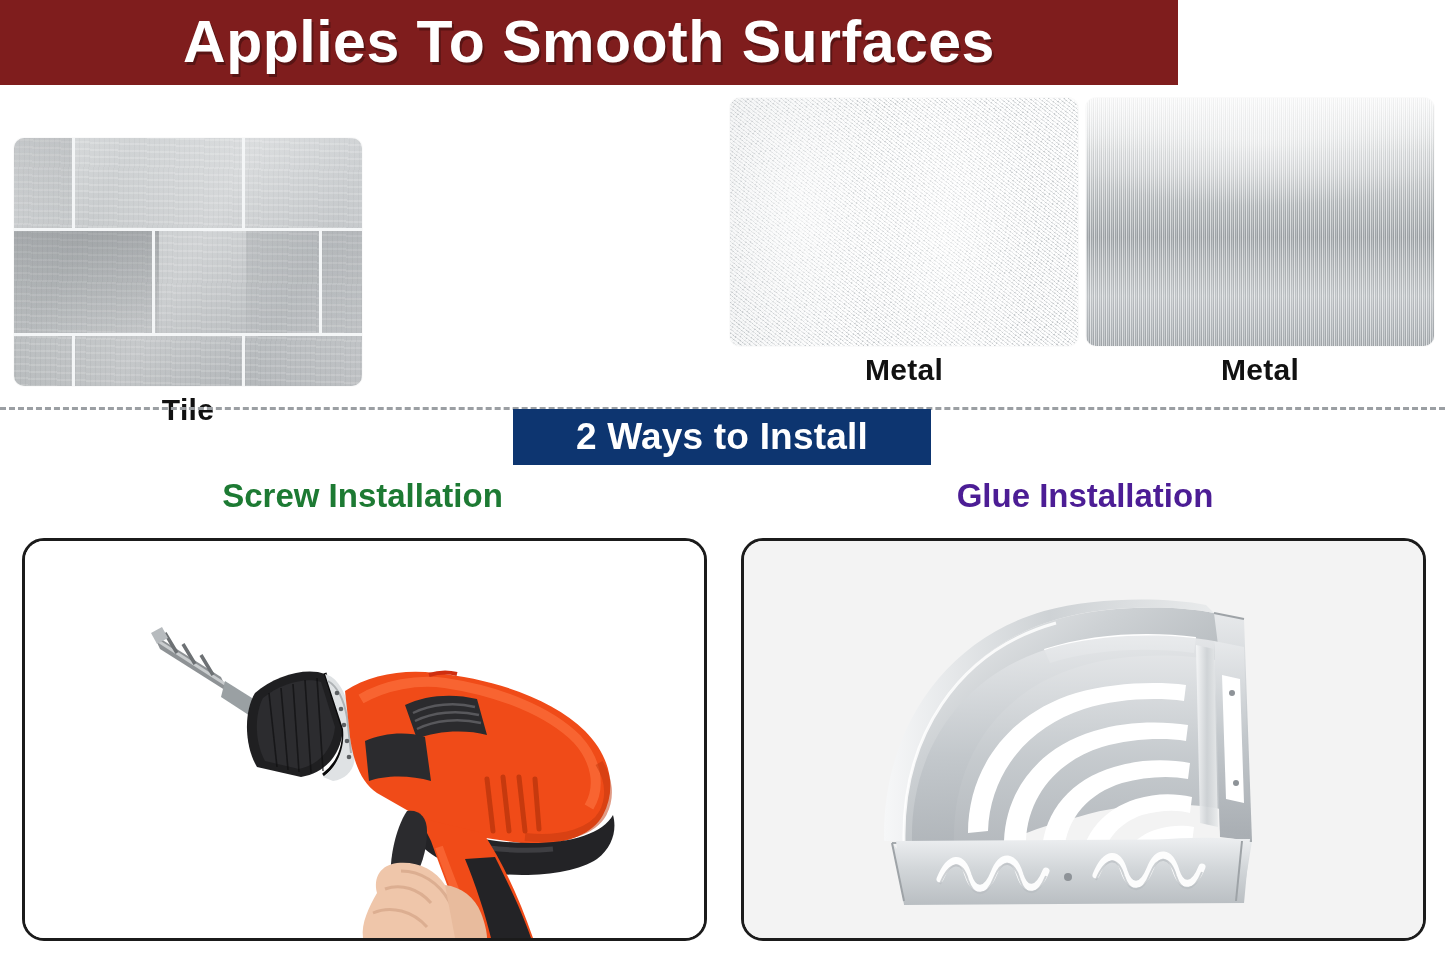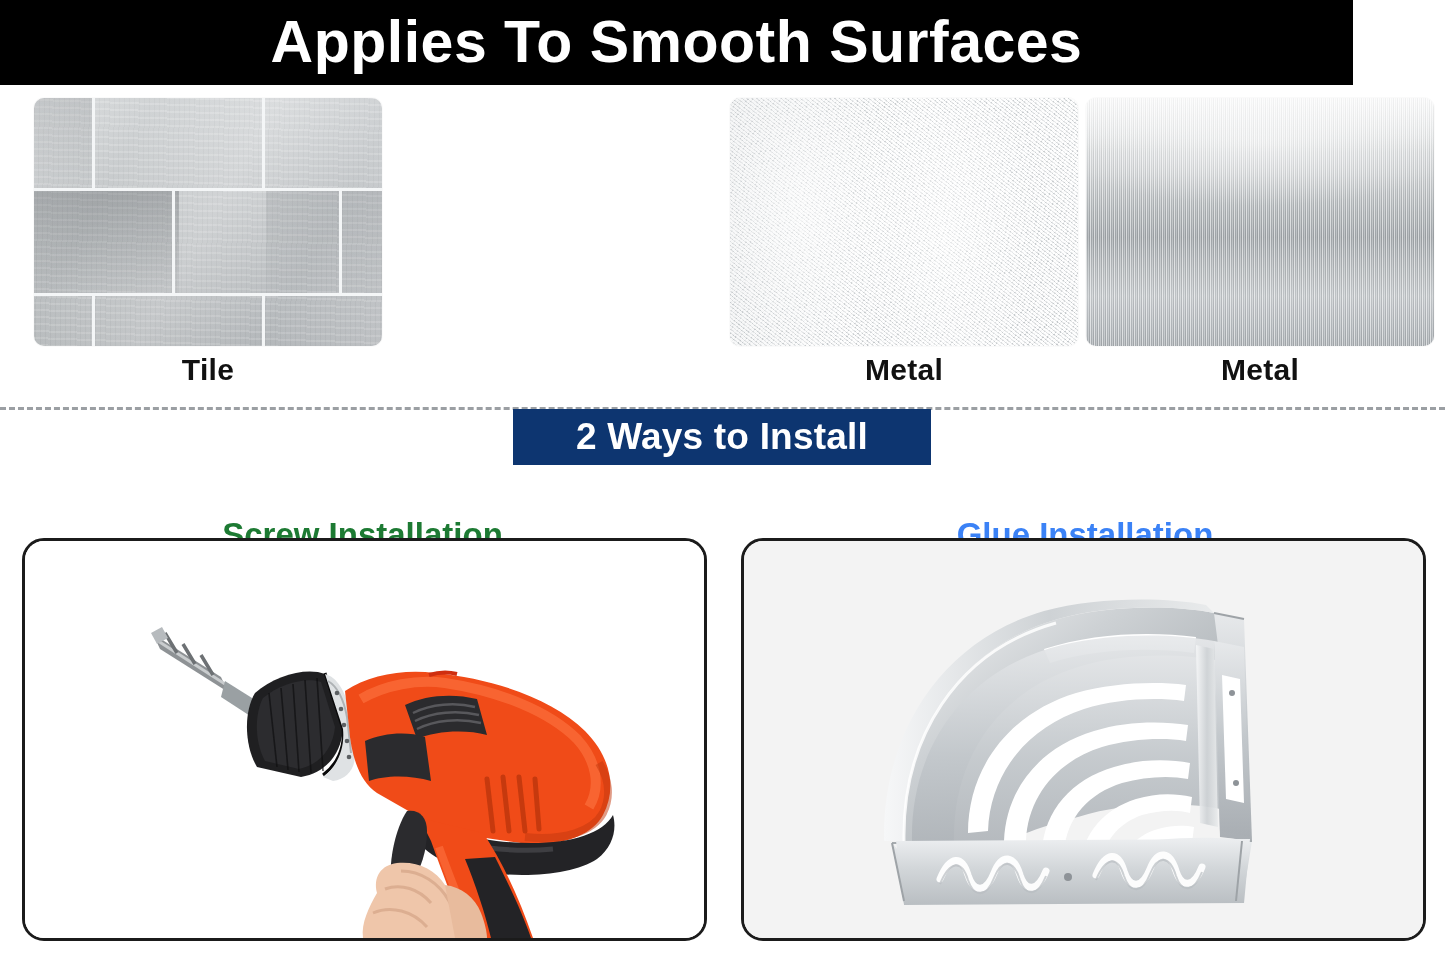--- a/index.html
+++ b/index.html
@@ -10,22 +10,22 @@
     width: 1445px; height: 953px;
     position: relative;
     overflow: hidden;
     font-family: "Liberation Sans", sans-serif;
   }
 
   
   .header-band {
     position: absolute;
     left: 0; top: 0;
-    width: 1353px; height: 85px;
-    background: #000000;
+    width: 1178px; height: 85px;
+    background: #7f1d1d;
     display: flex;
     align-items: center;
     justify-content: center;
   }
   .header-title {
     color: #ffffff;
     font-size: 59px;
     font-weight: bold;
     letter-spacing: 0.5px;
     line-height: 1;
@@ -38,21 +38,21 @@
     position: absolute;
     left: 0; top: 98px;
     width: 1445px; height: 300px;
   }
   .surface-cell {
     position: absolute;
     top: 0;
     width: 348px;
     height: 300px;
   }
-  .surface-cell.c0 { left: 34px; }
+  .surface-cell.c0 { left: 14px; margin-top: 40px; }
   .surface-cell.c1 { left: 374px; }
   .surface-cell.c2 { left: 730px; }
   .surface-cell.c3 { left: 1086px; }
 
   .swatch {
     width: 348px;
     height: 248px;
     border-radius: 10px;
     overflow: hidden;
     position: relative;
@@ -164,24 +164,23 @@
     text-align: center;
   }
   .method-head.left  { left: 0px;   top: 478px; width: 725px; }
   .method-head.right { left: 725px; top: 478px; width: 720px; }
 
   .method-title {
     font-size: 33px;
     font-weight: bold;
     line-height: 1.08;
     white-space: nowrap;
-    margin-top: 39px;
   }
   .method-title.green { color: #1d7a33; }
-  .method-title.red   { color: #3b82f6; }
+  .method-title.red   { color: #4c1d95; }
   .method-sub {
     font-size: 17px;
     font-weight: bold;
     color: #e8121c;
     margin-top: 4px;
     white-space: nowrap;
   }
 
   
   .photo-card {

